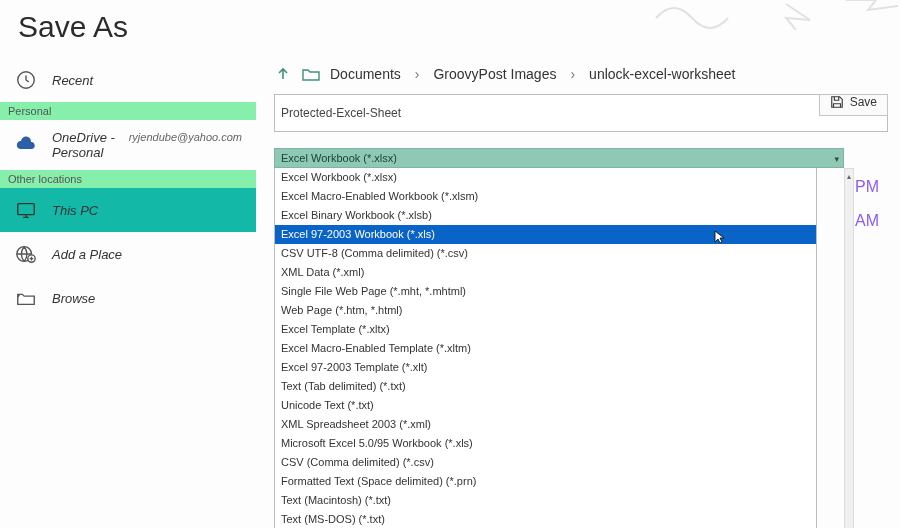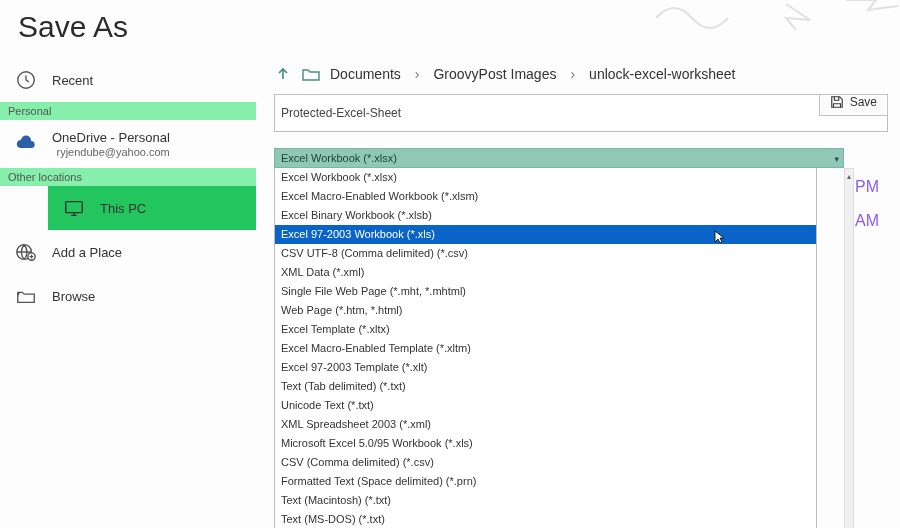--- a/index.html
+++ b/index.html
@@ -31,24 +31,25 @@
     color: #555;
     font-size: 11px;
     padding: 3px 8px;
   }
   .side-item {
     display: flex;
     align-items: center;
     gap: 14px;
     padding: 10px 14px;
     cursor: pointer;
-  }
-  .side-item.active { background: #22c55e; margin-left: 48px; }
+    font-style: italic;
+  }
+  .side-item.active { background: #14b8a6; }
   .side-item .icon { width: 24px; height: 24px; display: inline-flex; align-items: center; justify-content: center; color: #444; }
-  .side-item .labels { display: flex; flex-direction: column; text-align: right; }
+  .side-item .labels { display: flex; flex-direction: row; }
   .side-item .labels .secondary { font-size: 11px; color: #666; margin-top: 1px; }
 
   
   .main {
     flex: 1;
     padding: 0 12px 0 18px;
     position: relative;
   }
   .breadcrumb-row {
     display: flex;

